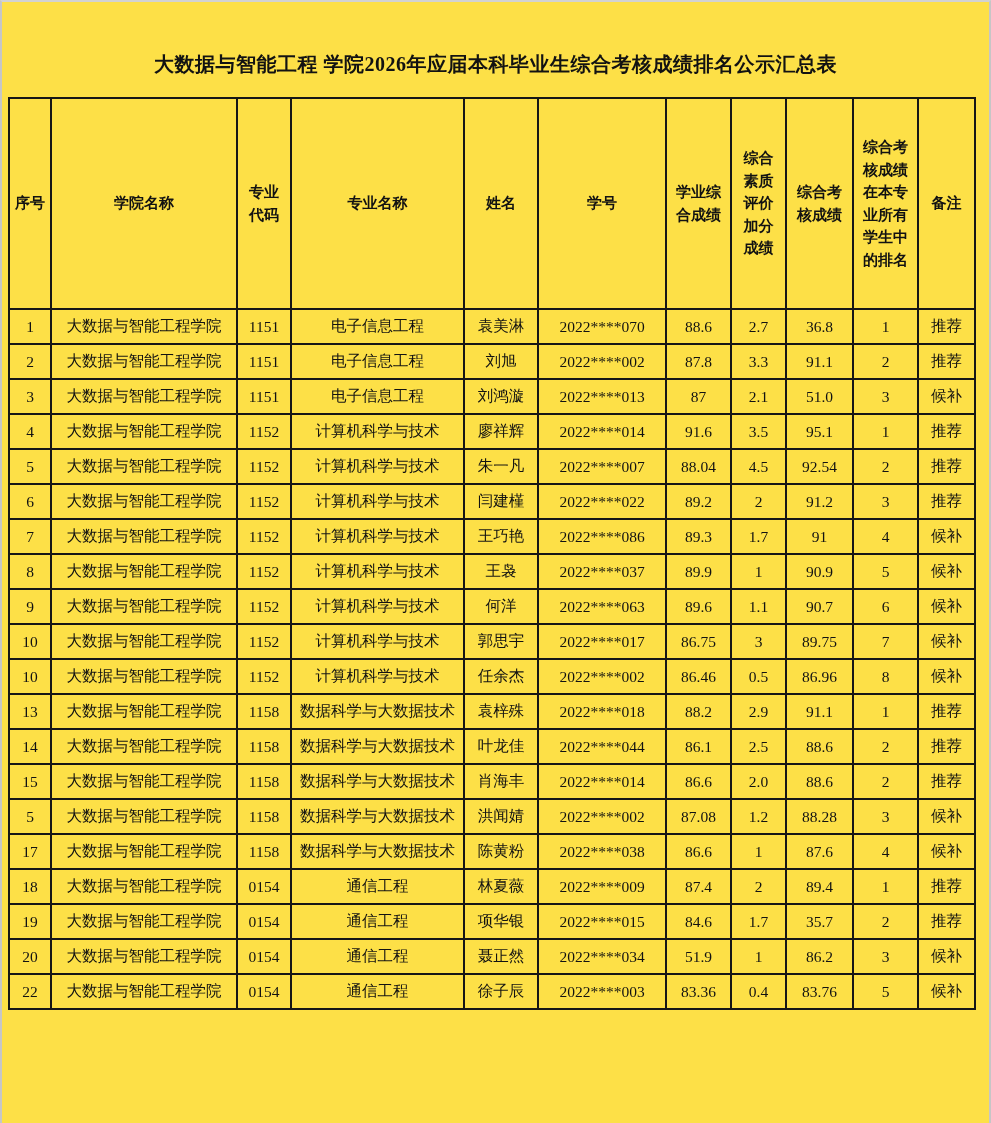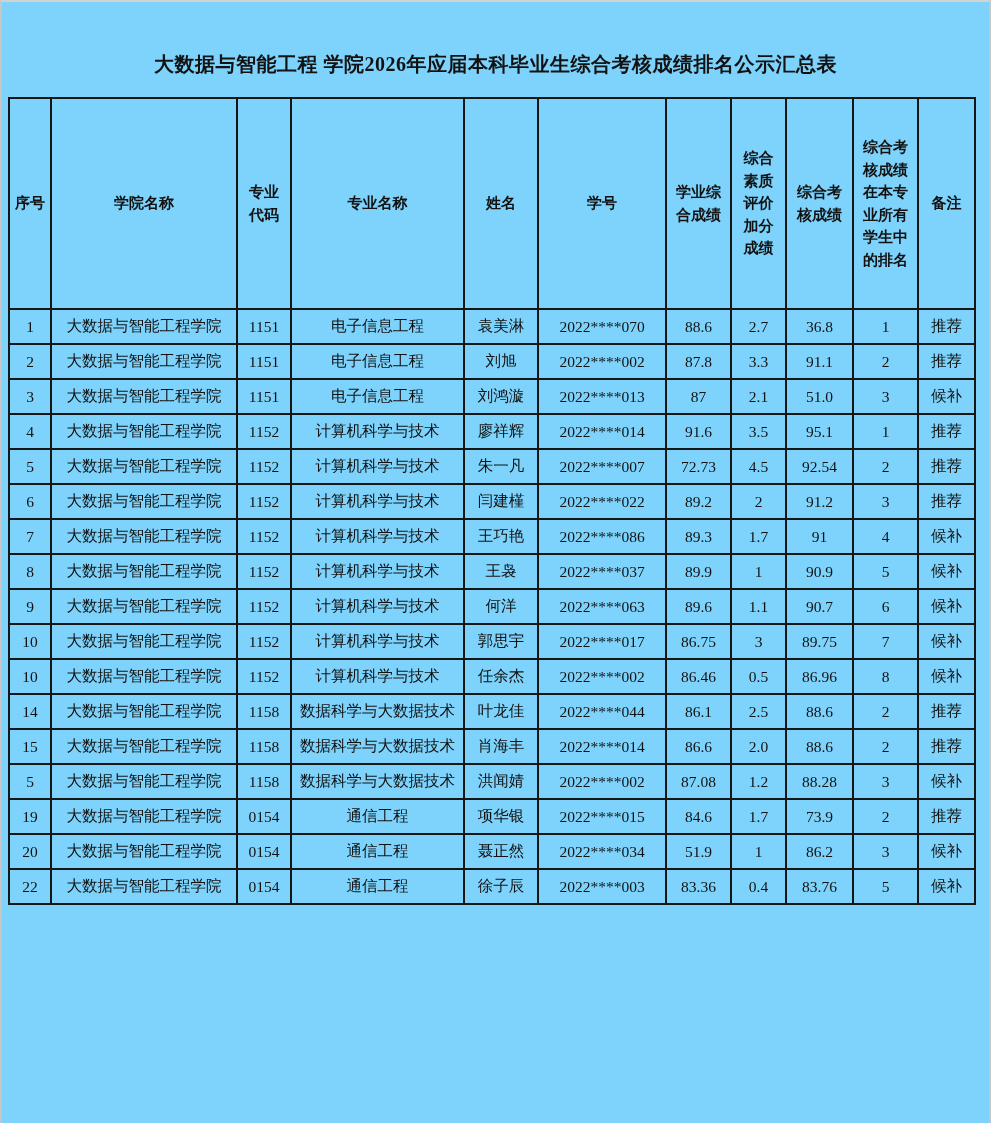--- a/index.html
+++ b/index.html
@@ -9,21 +9,21 @@
     overflow:hidden;
     font-family:"Liberation Serif","DejaVu Serif",serif;
     color:#121212;
   }
   .page{
     position:absolute; left:0; top:0;
     width:987px; height:1121px;
     border-left:2px solid #c6c6c6;
     border-top:2px solid #d2d2d2;
     border-right:2px solid #c6c6c6;
-    background:#7dd3fc;
+    background:#fde047;
   }
   .doc-title{
     position:absolute; top:49px; left:0;
     width:100%;
     text-align:center;
     font-size:20px;
     font-weight:bold;
     letter-spacing:0.5px;
     font-family:"Liberation Serif","DejaVu Serif",serif;
   }
@@ -164,21 +164,21 @@
           <td>1</td>
           <td>推荐</td>
         </tr>
         <tr>
           <td>5</td>
           <td>大数据与智能工程学院</td>
           <td>1152</td>
           <td>计算机科学与技术</td>
           <td>朱一凡</td>
           <td>2022****007</td>
-          <td>72.73</td>
+          <td>88.04</td>
           <td>4.5</td>
           <td>92.54</td>
           <td>2</td>
           <td>推荐</td>
         </tr>
         <tr>
           <td>6</td>
           <td>大数据与智能工程学院</td>
           <td>1152</td>
           <td>计算机科学与技术</td>
@@ -249,20 +249,33 @@
           <td>计算机科学与技术</td>
           <td>任余杰</td>
           <td>2022****002</td>
           <td>86.46</td>
           <td>0.5</td>
           <td>86.96</td>
           <td>8</td>
           <td>候补</td>
         </tr>
         <tr>
+          <td>13</td>
+          <td>大数据与智能工程学院</td>
+          <td>1158</td>
+          <td>数据科学与大数据技术</td>
+          <td>袁梓殊</td>
+          <td>2022****018</td>
+          <td>88.2</td>
+          <td>2.9</td>
+          <td>91.1</td>
+          <td>1</td>
+          <td>推荐</td>
+        </tr>
+        <tr>
           <td>14</td>
           <td>大数据与智能工程学院</td>
           <td>1158</td>
           <td>数据科学与大数据技术</td>
           <td>叶龙佳</td>
           <td>2022****044</td>
           <td>86.1</td>
           <td>2.5</td>
           <td>88.6</td>
           <td>2</td>
@@ -286,31 +299,57 @@
           <td>大数据与智能工程学院</td>
           <td>1158</td>
           <td>数据科学与大数据技术</td>
           <td>洪闻婧</td>
           <td>2022****002</td>
           <td>87.08</td>
           <td>1.2</td>
           <td>88.28</td>
           <td>3</td>
           <td>候补</td>
+        </tr>
+        <tr>
+          <td>17</td>
+          <td>大数据与智能工程学院</td>
+          <td>1158</td>
+          <td>数据科学与大数据技术</td>
+          <td>陈黄粉</td>
+          <td>2022****038</td>
+          <td>86.6</td>
+          <td>1</td>
+          <td>87.6</td>
+          <td>4</td>
+          <td>候补</td>
+        </tr>
+        <tr>
+          <td>18</td>
+          <td>大数据与智能工程学院</td>
+          <td>0154</td>
+          <td>通信工程</td>
+          <td>林夏薇</td>
+          <td>2022****009</td>
+          <td>87.4</td>
+          <td>2</td>
+          <td>89.4</td>
+          <td>1</td>
+          <td>推荐</td>
         </tr>
         <tr>
           <td>19</td>
           <td>大数据与智能工程学院</td>
           <td>0154</td>
           <td>通信工程</td>
           <td>项华银</td>
           <td>2022****015</td>
           <td>84.6</td>
           <td>1.7</td>
-          <td>73.9</td>
+          <td>35.7</td>
           <td>2</td>
           <td>推荐</td>
         </tr>
         <tr>
           <td>20</td>
           <td>大数据与智能工程学院</td>
           <td>0154</td>
           <td>通信工程</td>
           <td>聂正然</td>
           <td>2022****034</td>

